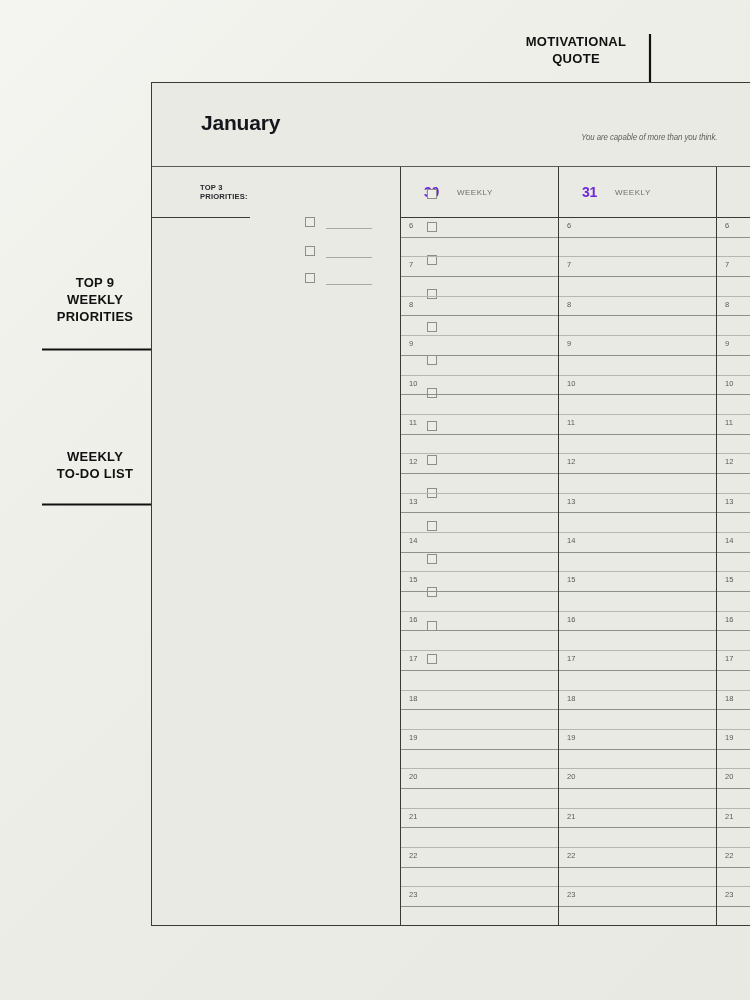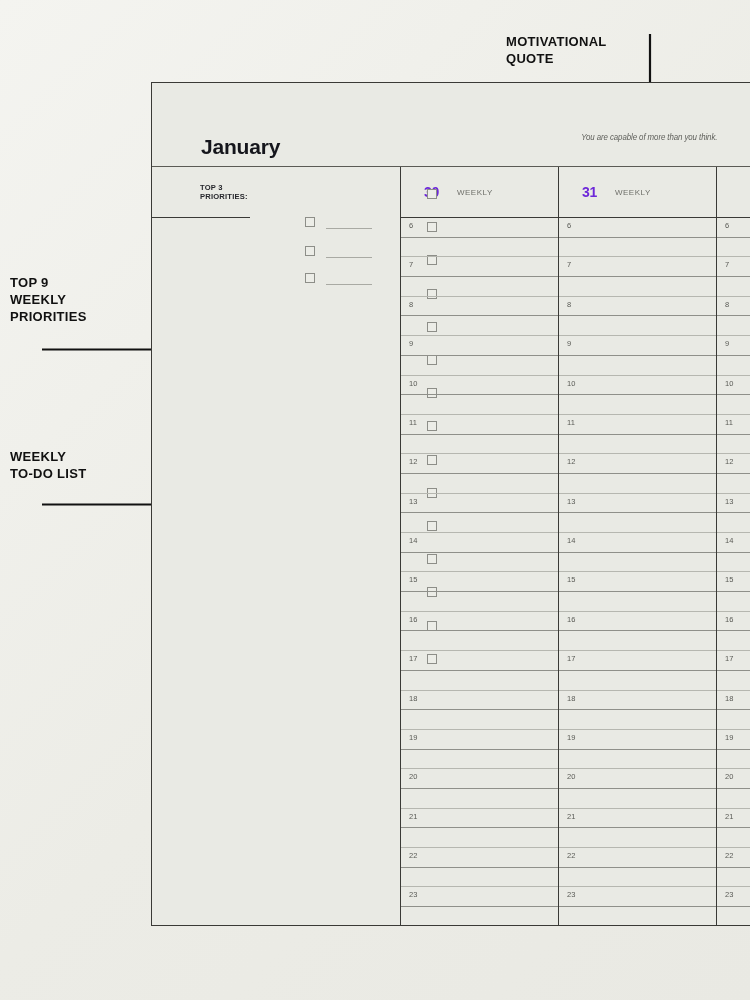--- a/index.html
+++ b/index.html
@@ -12,20 +12,21 @@
 
   
   .anno-label{
     position:absolute;
     font-family:"Liberation Sans",sans-serif;
     font-weight:bold;
     font-size:13px;
     line-height:17px;
     letter-spacing:.3px;
     color:#111;
+    text-align:center;
     white-space:pre-line;
   }
   #anno-quote-label{ left:506px; top:33px; width:140px; }
   #anno-top3-label{ left:10px; top:274px; width:170px; }
   #anno-todo-label{ left:10px; top:448px; width:170px; }
 
   .anno-arrow{position:absolute;}
 
   
   #planner{
@@ -41,21 +42,21 @@
   }
 
   
   #month-band{
     position:relative;
     height:84px;
     border-bottom:1.5px solid #5b5b55;
     box-sizing:border-box;
   }
   #month-title{
-    position:absolute;left:49px;top:52px;
+    position:absolute;left:49px;top:28px;
     font-size:21px;font-weight:bold;color:#15161c;
     letter-spacing:-.2px;
   }
   #quote-text{
     position:absolute;right:33px;top:49px;
     font-size:8.5px;font-style:italic;color:#5e5f5a;
     letter-spacing:-.1px;white-space:nowrap;
     transform:scaleX(.93);transform-origin:right center;
   }
 

